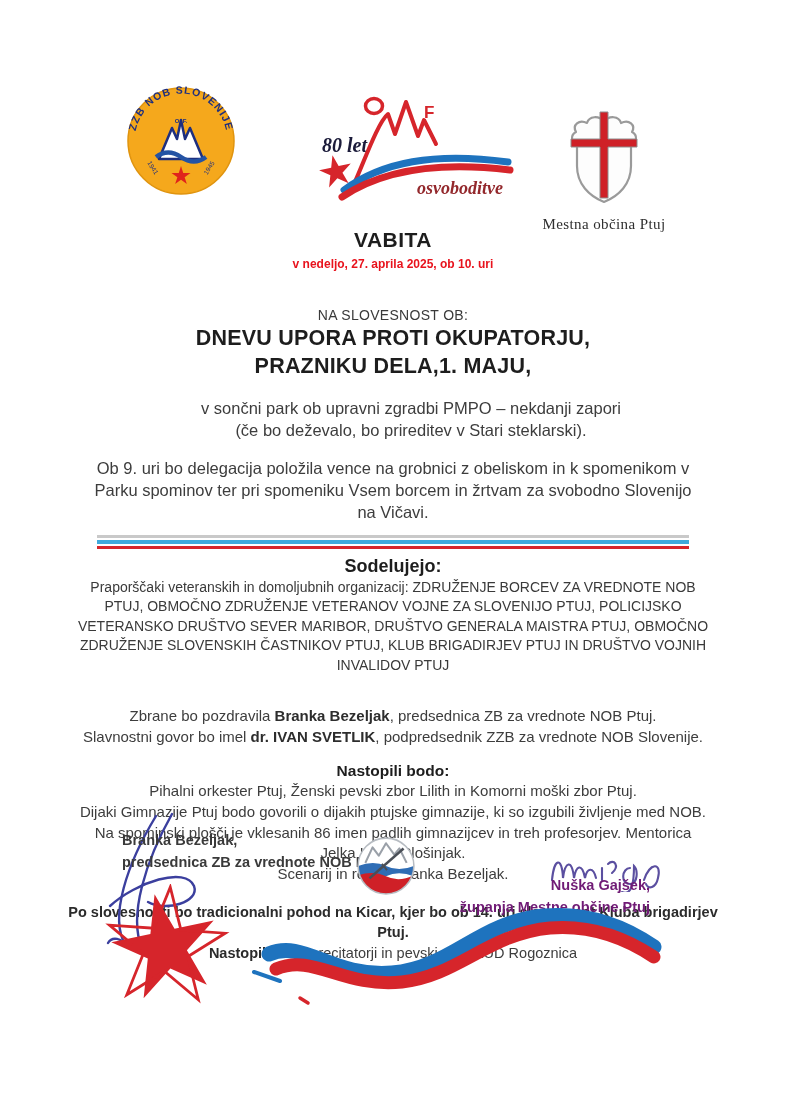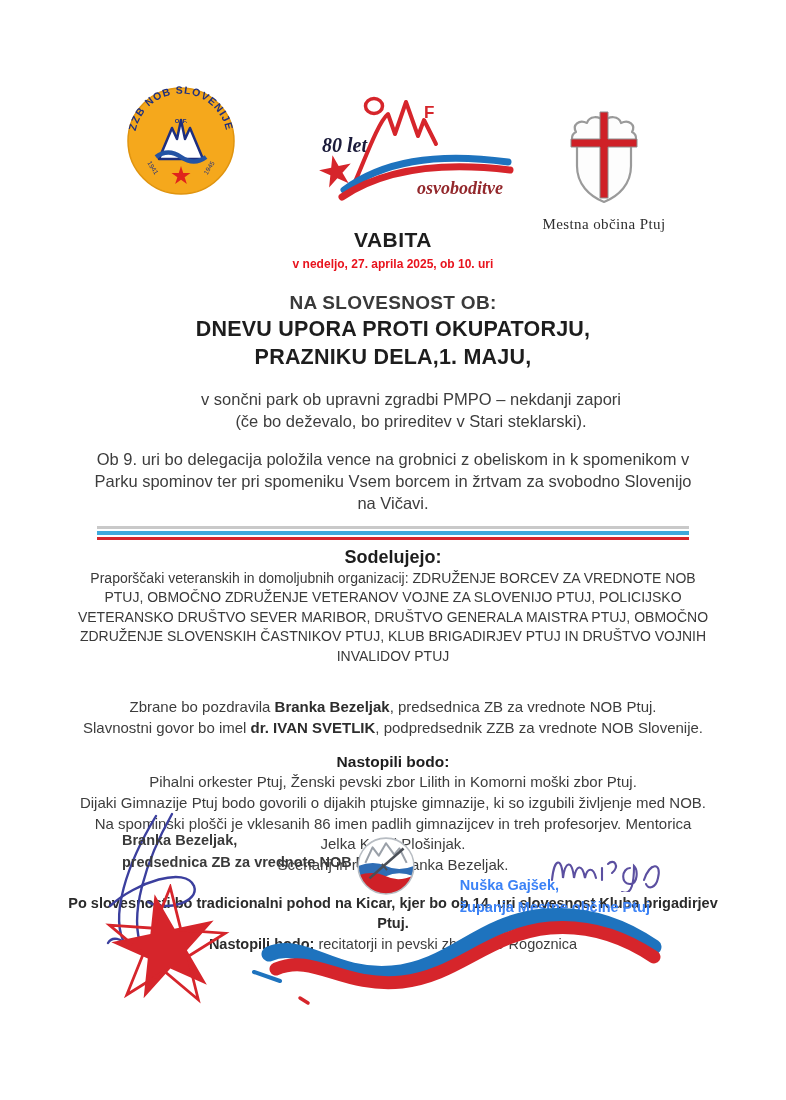--- a/index.html
+++ b/index.html
@@ -11,21 +11,21 @@
   
   .logos{position:relative;height:122px;margin-top:86px;}
   .logo-zzb{position:absolute;left:126px;top:0;}
   .logo-of80{position:absolute;left:300px;top:4px;}
   .logo-ptuj{position:absolute;left:524px;top:22px;width:160px;text-align:center;}
   .ptuj-caption{font-family:"Liberation Serif",serif;font-size:15px;color:#2f2f2f;margin-top:4px;letter-spacing:.4px;}
   
   .organizers{margin-top:8px;font-size:16.5px;color:#3e3e3e;}
   .vabita{margin-top:20px;font-size:21px;font-weight:bold;color:#1d1d1d;letter-spacing:.5px;}
   .date-line{margin-top:5px;font-size:12px;font-weight:bold;color:#e8131d;}
-  .occ-intro{margin-top:21px;font-size:19px;color:#3a3a3a;letter-spacing:.3px;font-weight:bold;}
+  .occ-intro{margin-top:36px;font-size:14px;color:#3a3a3a;letter-spacing:.3px;}
   .occ-head{margin-top:2px;font-size:21.5px;font-weight:bold;color:#1d1d1d;line-height:1.3;letter-spacing:.2px;}
   .venue{margin-top:17px;font-size:16.5px;line-height:1.33;padding-left:36px;}
   .wreath{margin:16px auto 0;font-size:16.5px;line-height:1.33;width:606px;}
   
   .divider{width:592px;margin:11px auto 0;}
   .divider .s1{height:3px;background:#c9c9c9;}
   .divider .g1{height:2px;background:#ffffff;}
   .divider .s2{height:4px;background:#3fa9dc;}
   .divider .g2{height:2px;background:#ffffff;}
   .divider .s3{height:3px;background:#d6252b;}
@@ -35,21 +35,21 @@
   .speeches b{color:#2d2d2d;}
   .performers-head{margin-top:15px;font-size:15.5px;font-weight:bold;color:#1d1d1d;}
   .performers{margin:1px auto 0;font-size:15px;line-height:1.38;width:628px;}
   .after{margin:17px auto 0;font-size:14.5px;font-weight:bold;color:#2b2b2b;line-height:1.42;width:660px;}
   .after .regular{font-weight:normal;color:#3d3d3d;}
   
   .sig-left-svg{position:absolute;left:96px;top:810px;}
   .sig-left-text{position:absolute;left:122px;top:830px;font-size:14.5px;font-weight:bold;color:#3a3a3a;line-height:1.5;text-align:left;}
   .emblem{position:absolute;left:355px;top:835px;}
   .sig-right-svg{position:absolute;left:548px;top:840px;}
-  .sig-right-text{position:absolute;right:136px;top:875px;font-size:14.5px;font-weight:bold;color:#3b82f6;line-height:1.5;text-align:left;}
+  .sig-right-text{position:absolute;right:136px;top:875px;font-size:14.5px;font-weight:bold;color:#701a75;line-height:1.5;text-align:right;}
   .ribbon{position:absolute;left:104px;top:884px;}
 </style>
 </head>
 <body>
 
 <div class="page">
 
   <div class="logos">
 
     <svg class="logo-zzb" width="110" height="110" viewBox="0 0 110 110">

